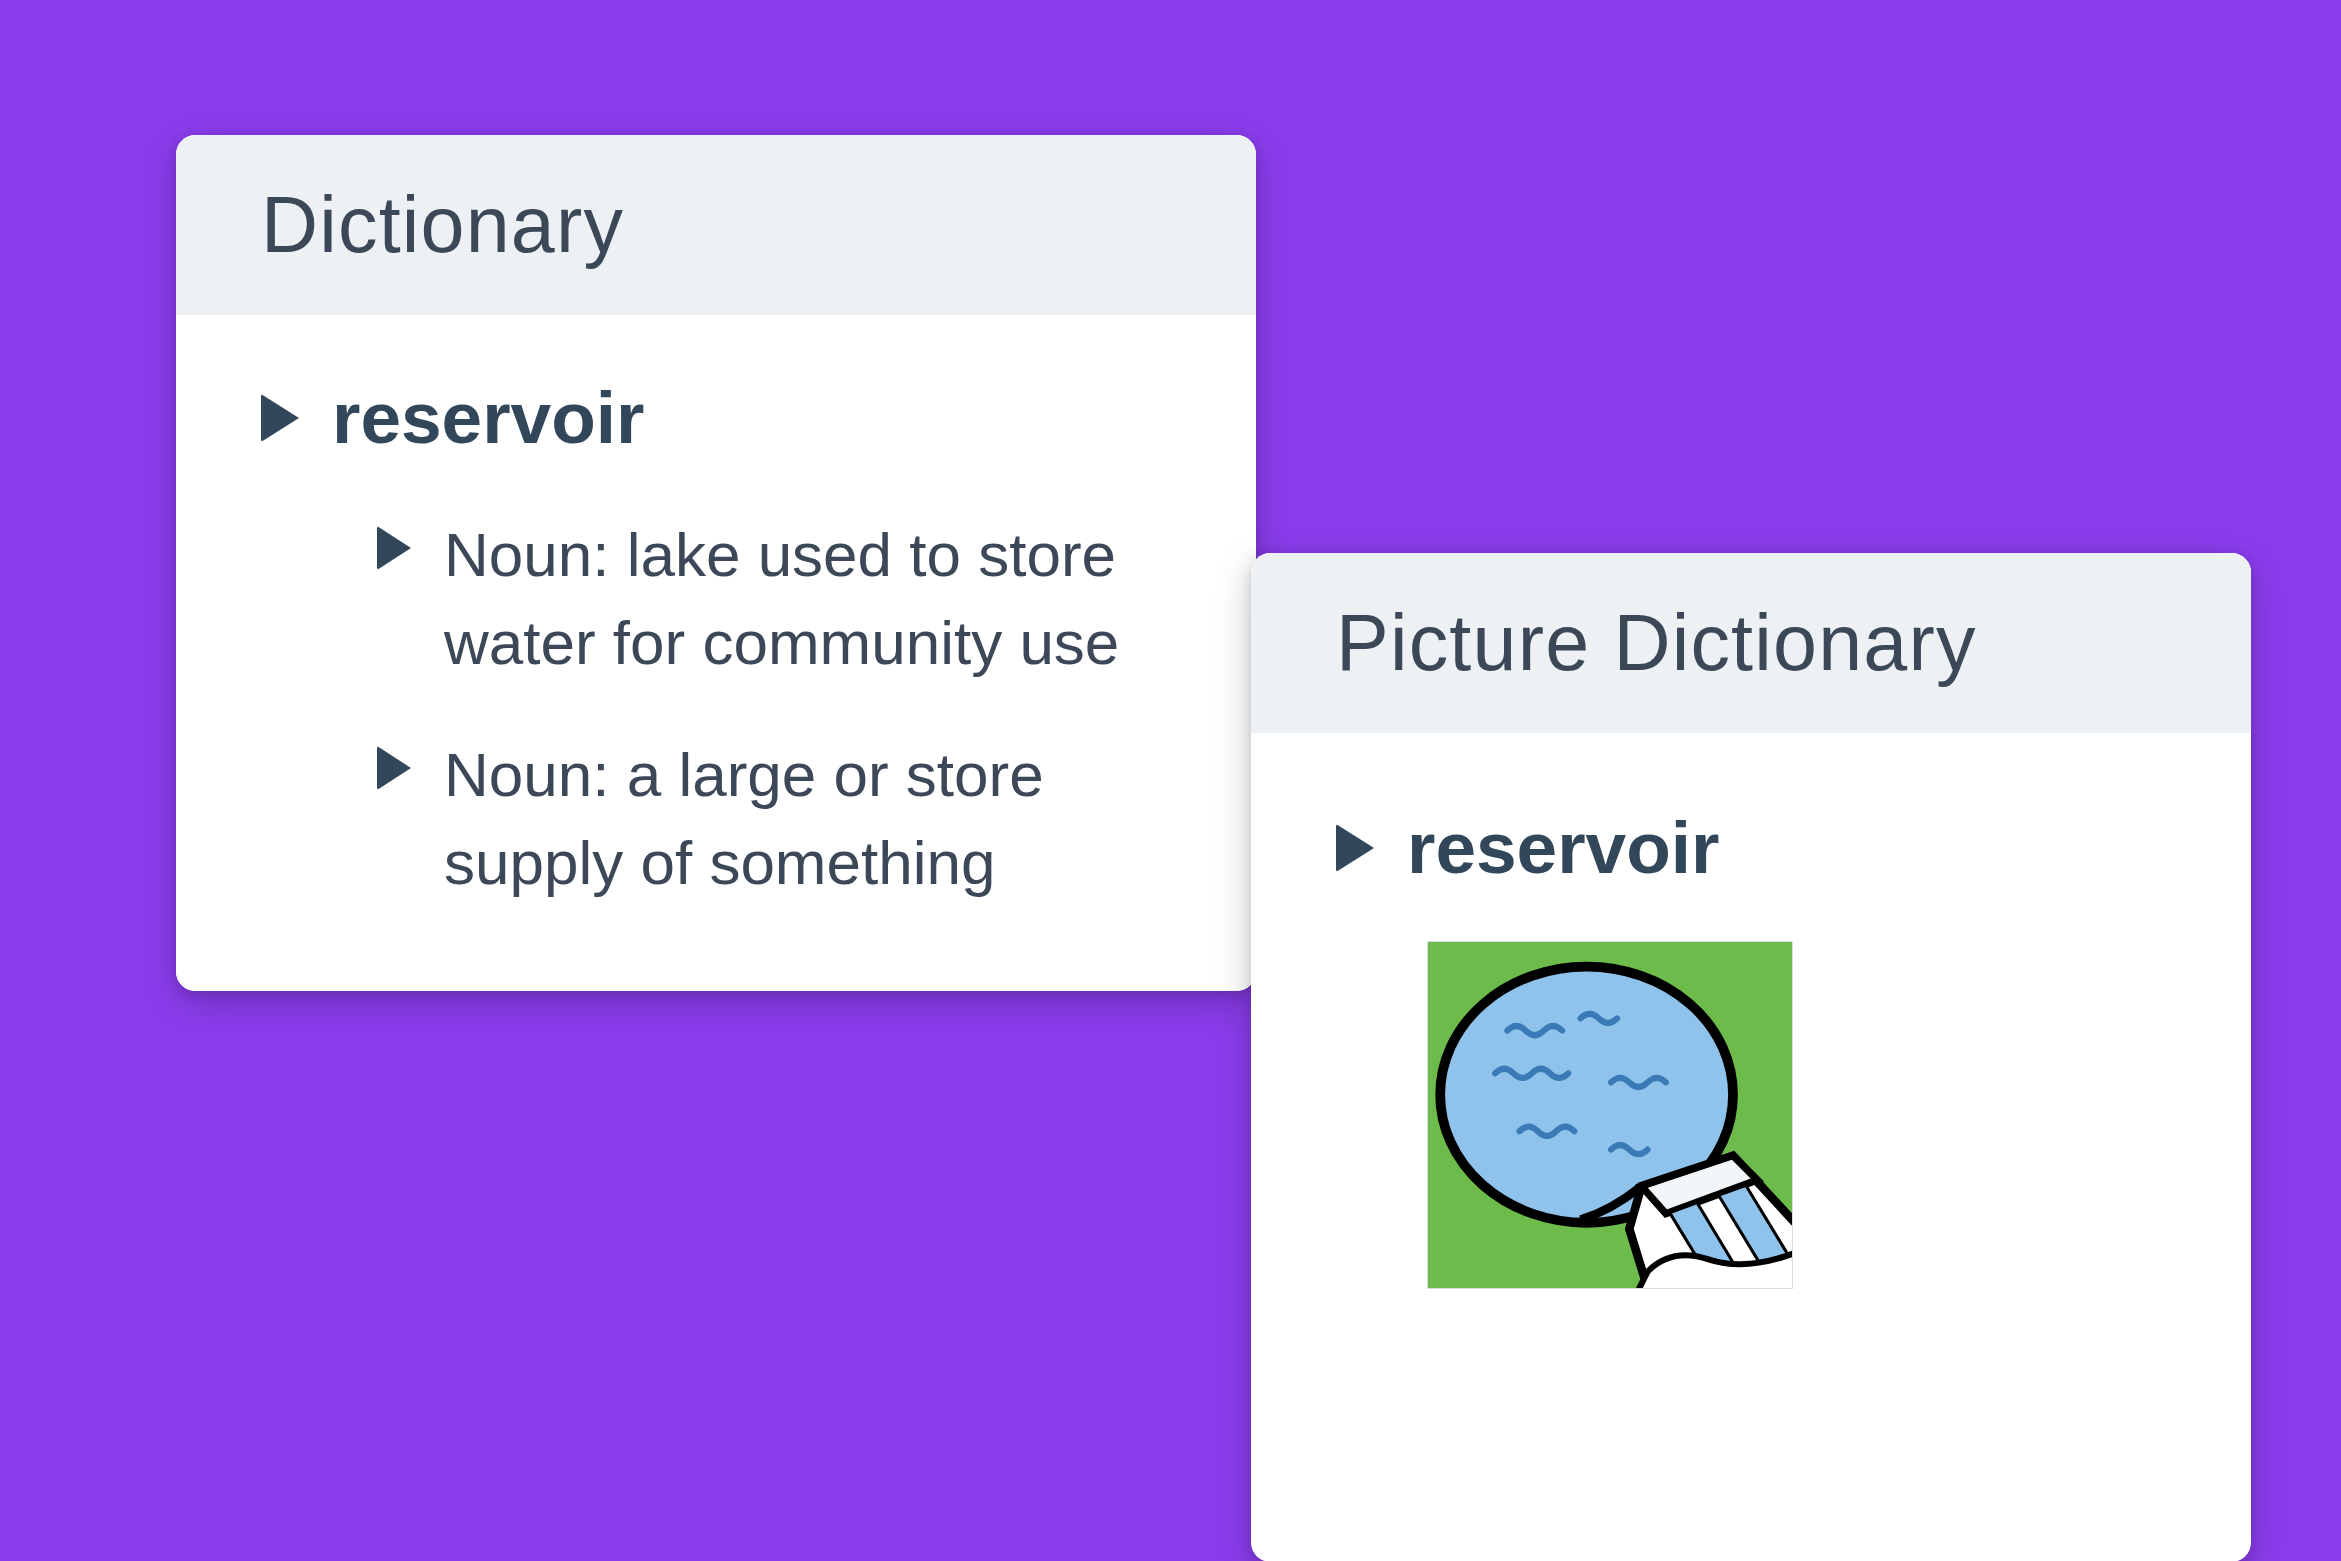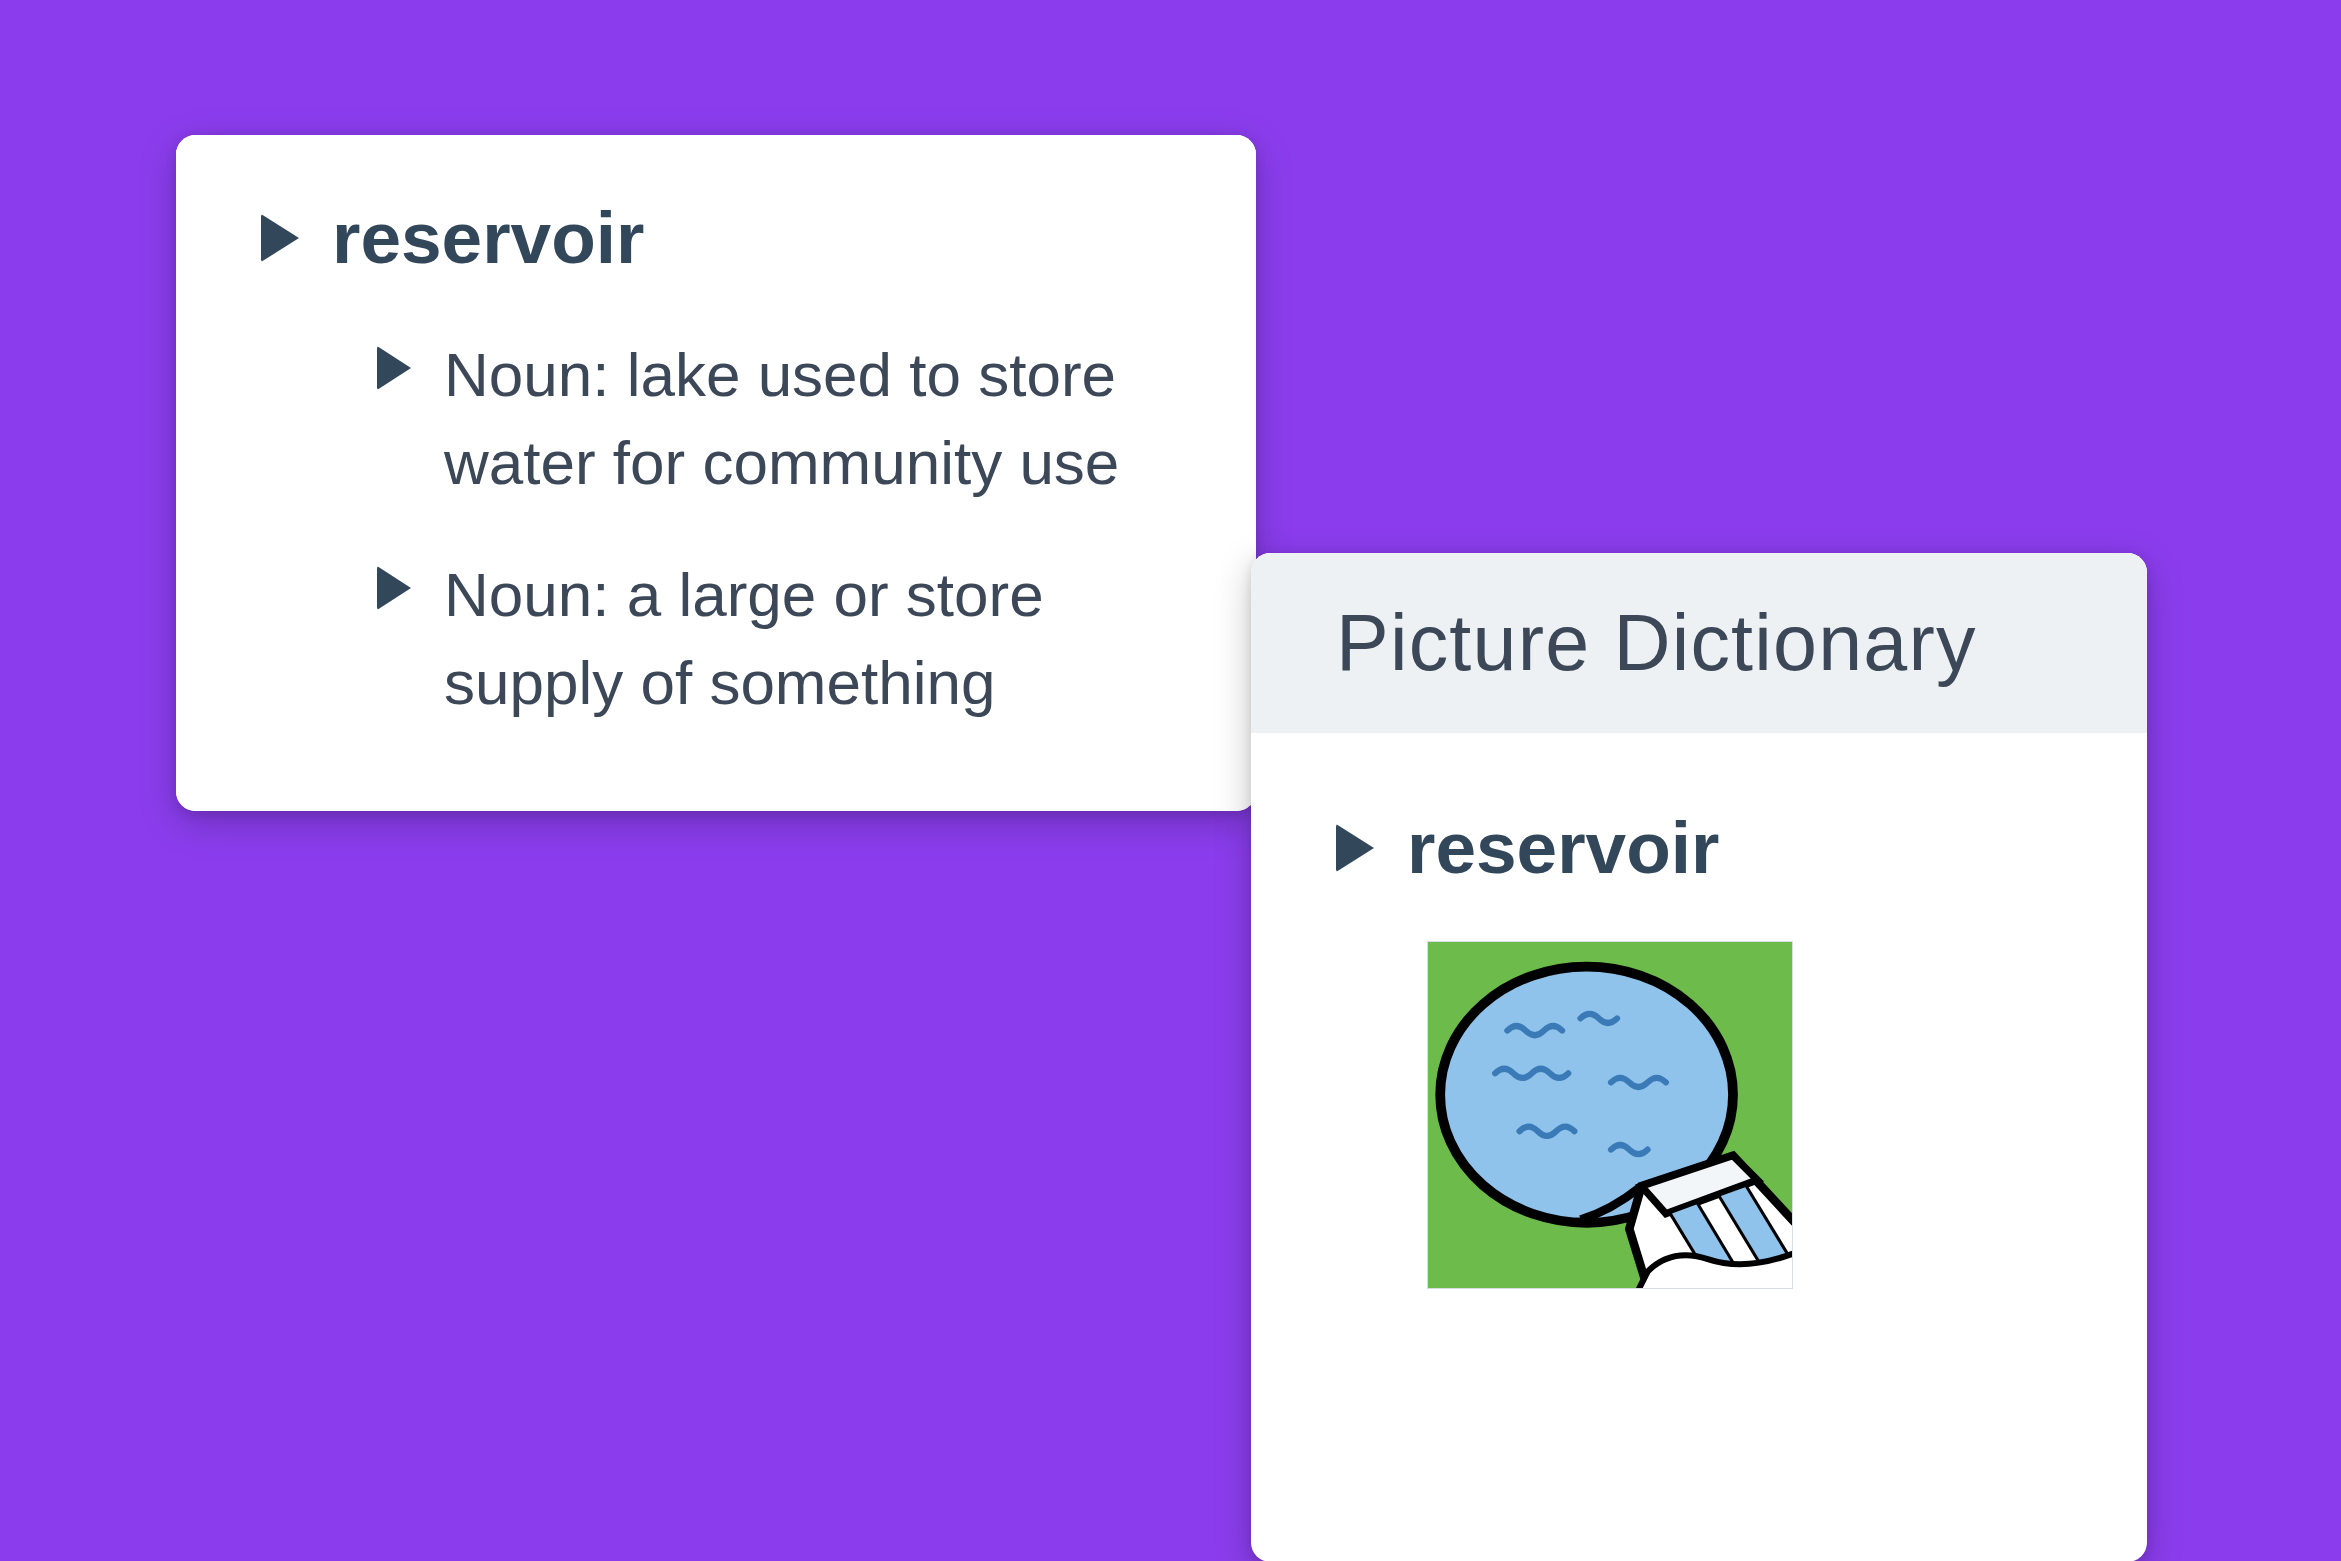--- a/index.html
+++ b/index.html
@@ -89,21 +89,21 @@
     .card-dictionary {
       left: 176px;
       top: 135px;
       width: 1080px;
     }
 
     
     .card-picture {
       left: 1251px;
       top: 553px;
-      width: 896px;
+      width: 1000px;
       min-height: 1009px; 
     }
     .card-picture .card-body {
       padding-top: 73px;
       padding-bottom: 110px;
     }
     .picture-frame {
       margin-left: 91px;
       margin-top: 43px;
       width: 366px;
@@ -111,20 +111,23 @@
       background: #6CBB4B;
       position: relative;
       overflow: hidden;
       border: 0.6px solid #d8dee4;
     }
   </style>
 </head>
 <body>
 
 <div class="card card-dictionary">
+  <div class="card-header">
+    <div class="card-header-title">Dictionary</div>
+  </div>
   <div class="card-body">
     <div class="word-row">
       <span class="play"></span>
       <span class="word">reservoir</span>
     </div>
     <div class="def-row">
       <span class="play small"></span>
       <span class="def-text"><span class="pos">Noun:</span><span> lake used to store water for community use</span></span>
     </div>
     <div class="def-row">

